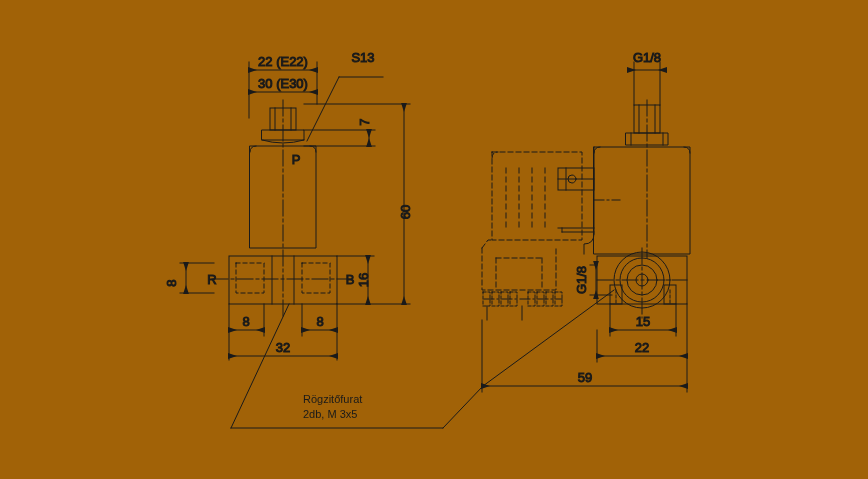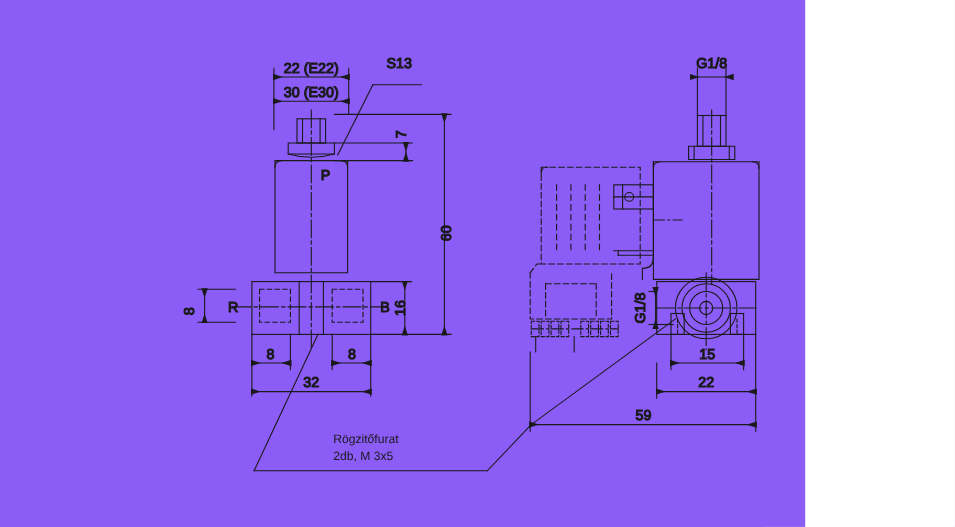--- a/index.html
+++ b/index.html
@@ -1,18 +1,18 @@
 <!DOCTYPE html>
 <html><head>
 <meta charset="utf-8">
 <style>
   html,body{margin:0;padding:0;background:#ffffff;}
   body{width:868px;height:479px;overflow:hidden;
        font-family:"Liberation Sans","DejaVu Sans",sans-serif;}
-  #sheet{position:relative;width:732px;height:479px;background:#8b5cf6;}
+  #sheet{position:relative;width:868px;height:479px;background:#a16207;}
   svg{display:block;}
   text{font-family:"Liberation Sans","DejaVu Sans",sans-serif;fill:#1a1a1a;}
   .dim-text{font-size:13px;}
   .note-text{font-size:11px;}
   .port-text{font-size:13px;}
 </style>
 </head>
 <body>
 
 <div id="sheet">

